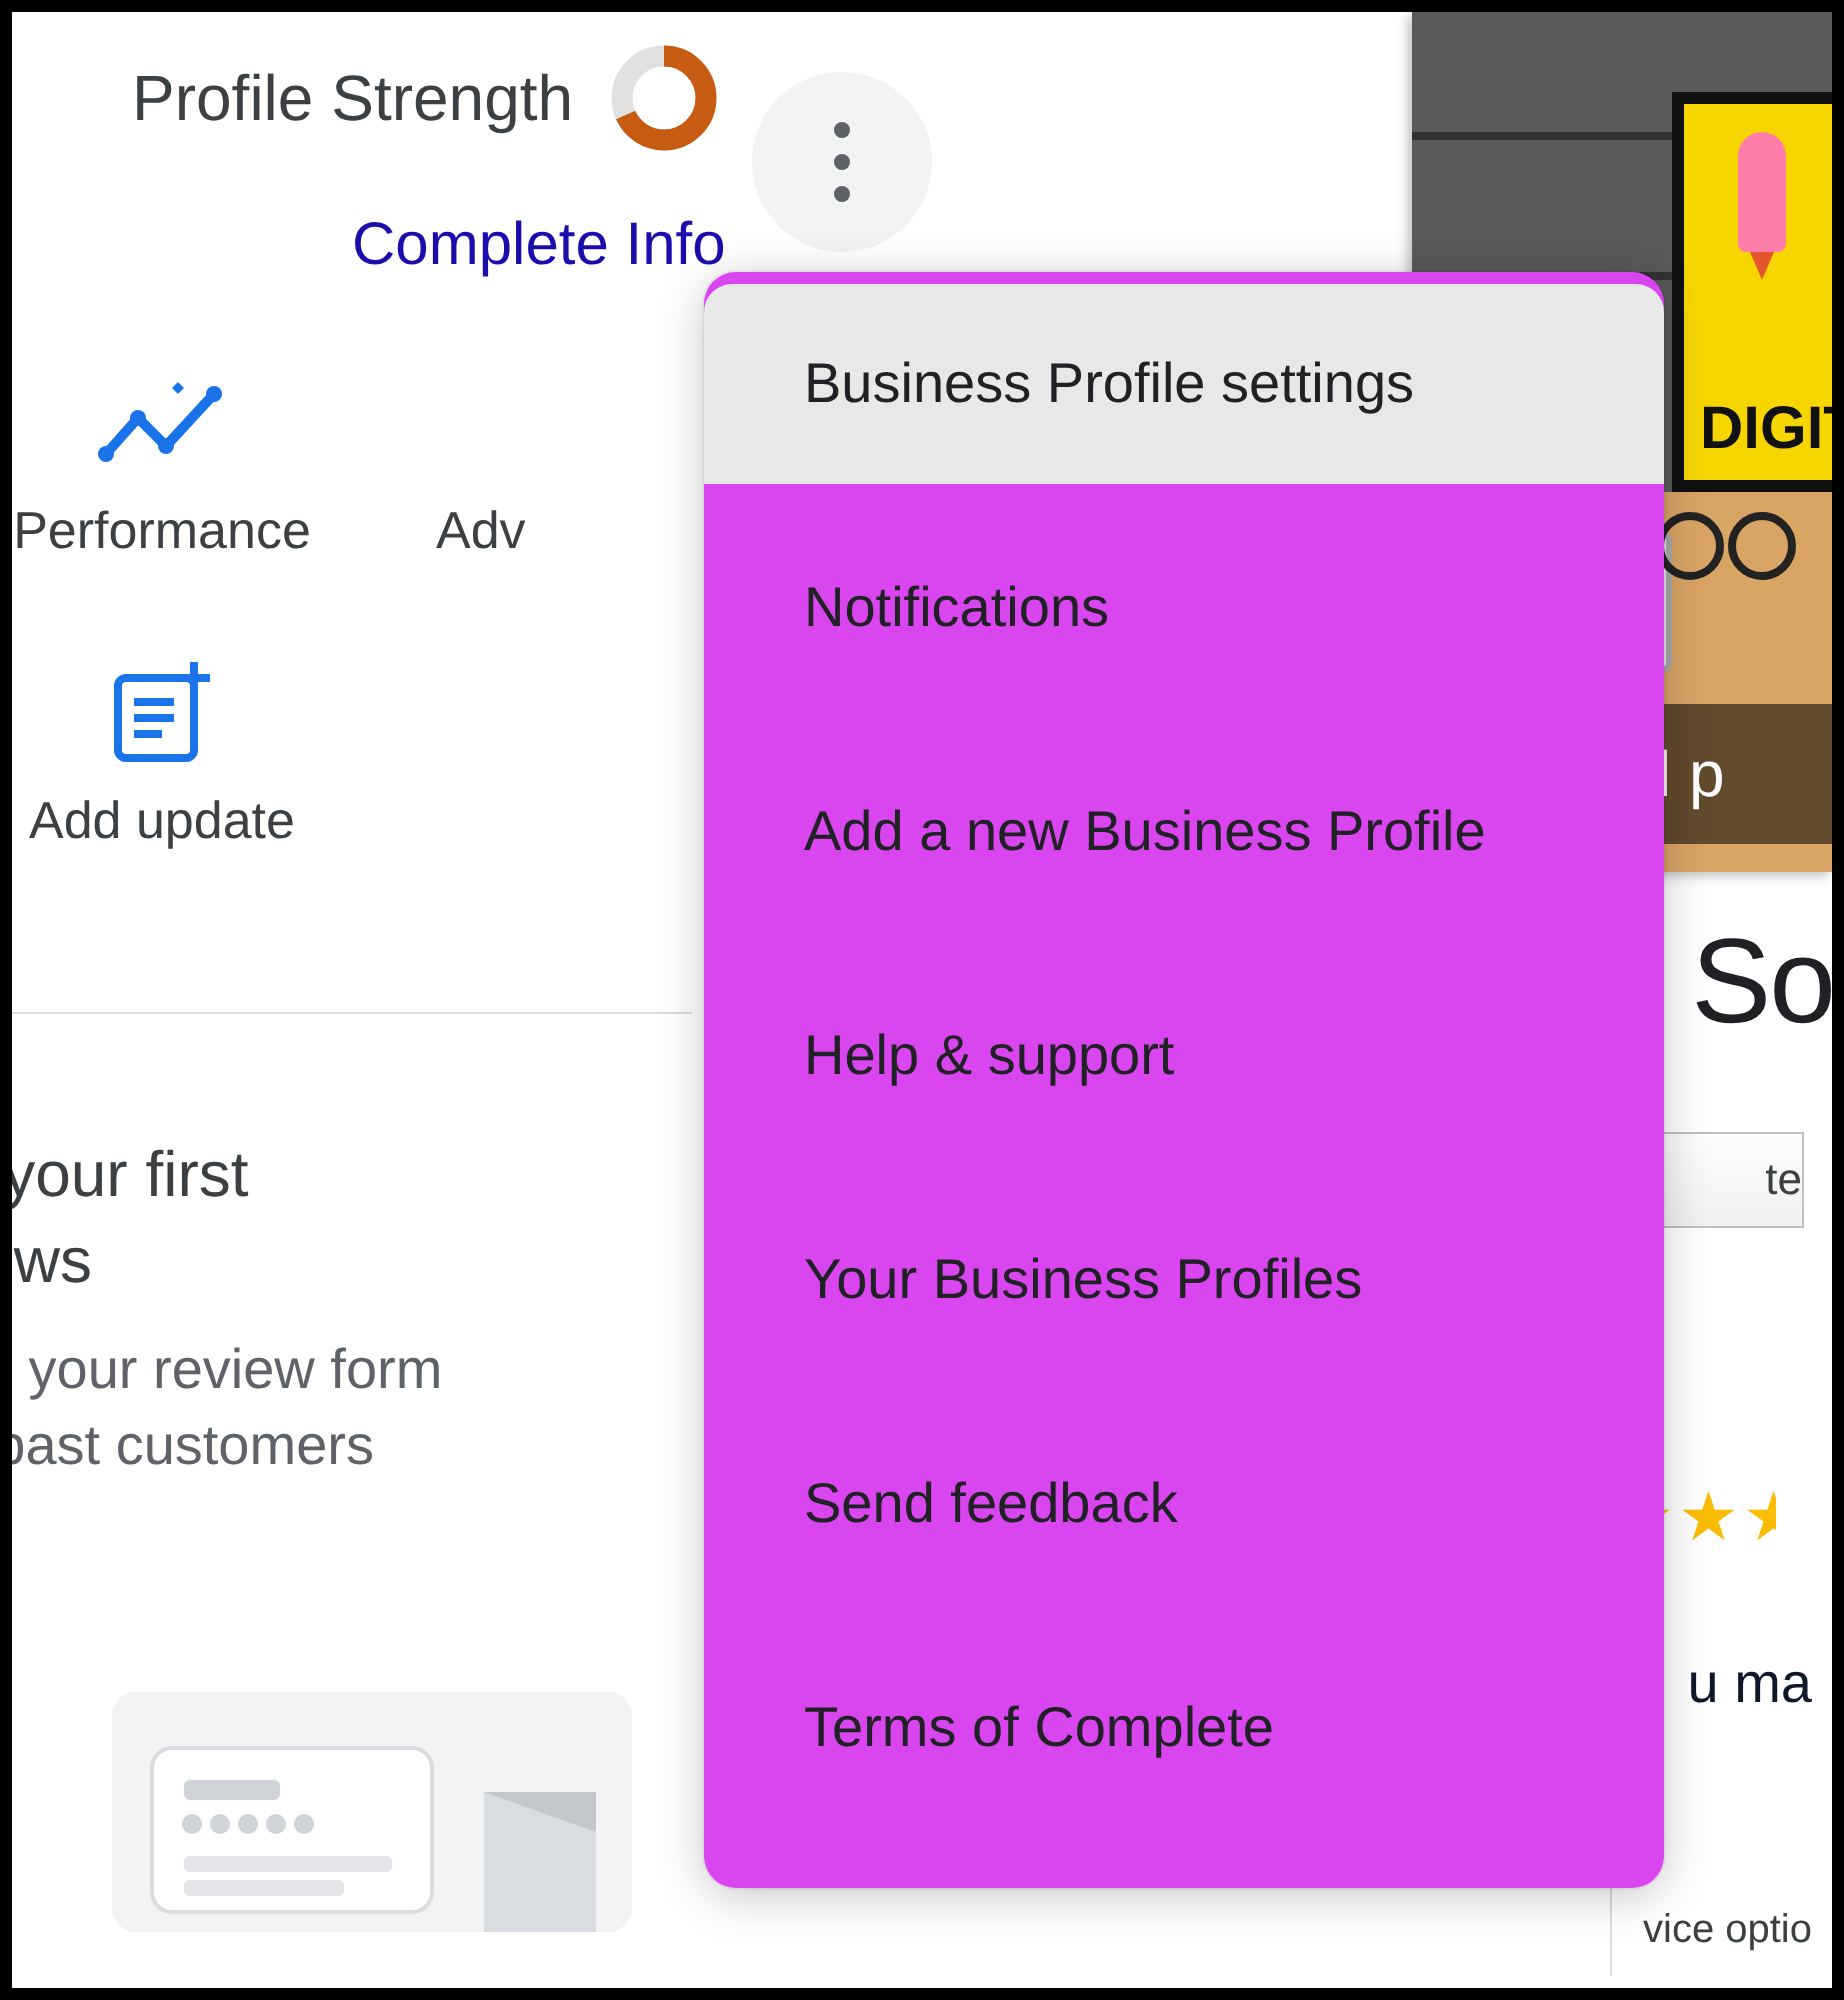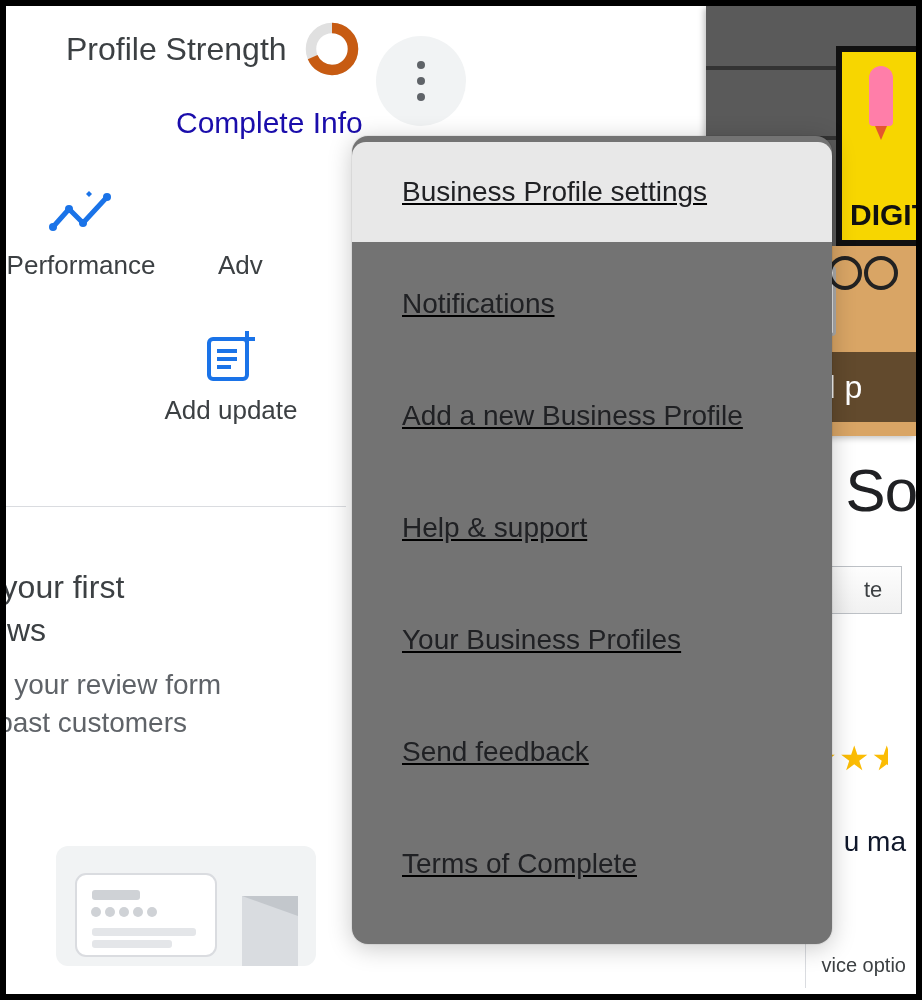--- a/index.html
+++ b/index.html
@@ -72,21 +72,20 @@
   }
 
   
   .actions {
     position: absolute;
     top: 150px;
     left: 0;
     width: 300px;
     display: flex;
     flex-wrap: wrap;
-    justify-content: flex-end;
   }
   .action {
     width: 50%;
     text-align: center;
     font-size: 26px;
     color: #3c4043;
     padding-top: 26px;
     padding-bottom: 20px;
   }
   .action .icon-slot { height: 60px; display:flex; align-items:center; justify-content:center;}
@@ -190,21 +189,21 @@
   .te-btn {
     position:absolute;
     top: 560px;
     right: 14px;
     width: 79px;
     height: 48px;
     border: 1px solid #bdc1c6;
     background: linear-gradient(#fdfdfd,#f1f1f1);
     font-size: 22px;
     color:#3c4043;
-    text-align:left;
+    text-align:right;
     line-height:46px;
     padding-left:40px;
   }
   .stars {
     position:absolute;
     top: 732px;
     right: 12px;
     color:#fbbc04;
     font-size: 34px;
     letter-spacing: 2px;
@@ -233,26 +232,25 @@
     width:1px;
     background:#dadce0;
   }
 
   
   .menu {
     position: absolute;
     top: 130px;
     left: 346px;
     width: 480px;
-    background:#737373;
+    background:#d946ef;
     border-radius: 16px;
     box-shadow: 0 4px 24px rgba(0,0,0,0.22), 0 0 0 1px rgba(0,0,0,0.05);
     padding: 6px 0 30px 0;
     z-index: 20;
-    text-decoration: underline;
   }
   .menu-item {
     font-size: 28px;
     color:#202124;
     padding: 34px 0 34px 50px;
     cursor:pointer;
   }
   .menu-item.highlight { background:#e8e8e8; border-radius:14px 14px 0 0; }
   .menu-item + .menu-item { margin-top: 12px; }
 

